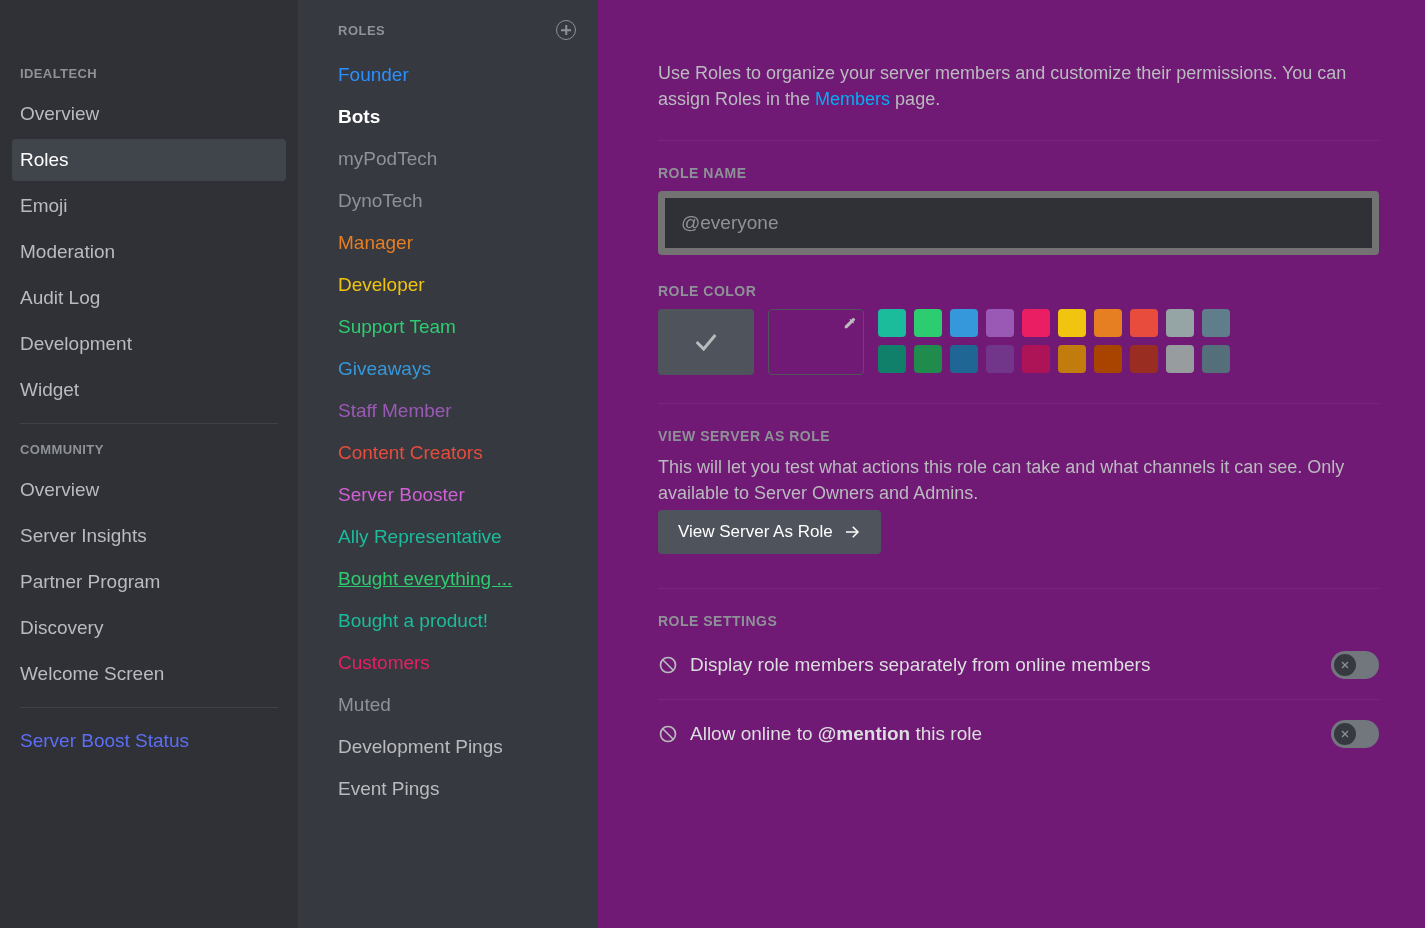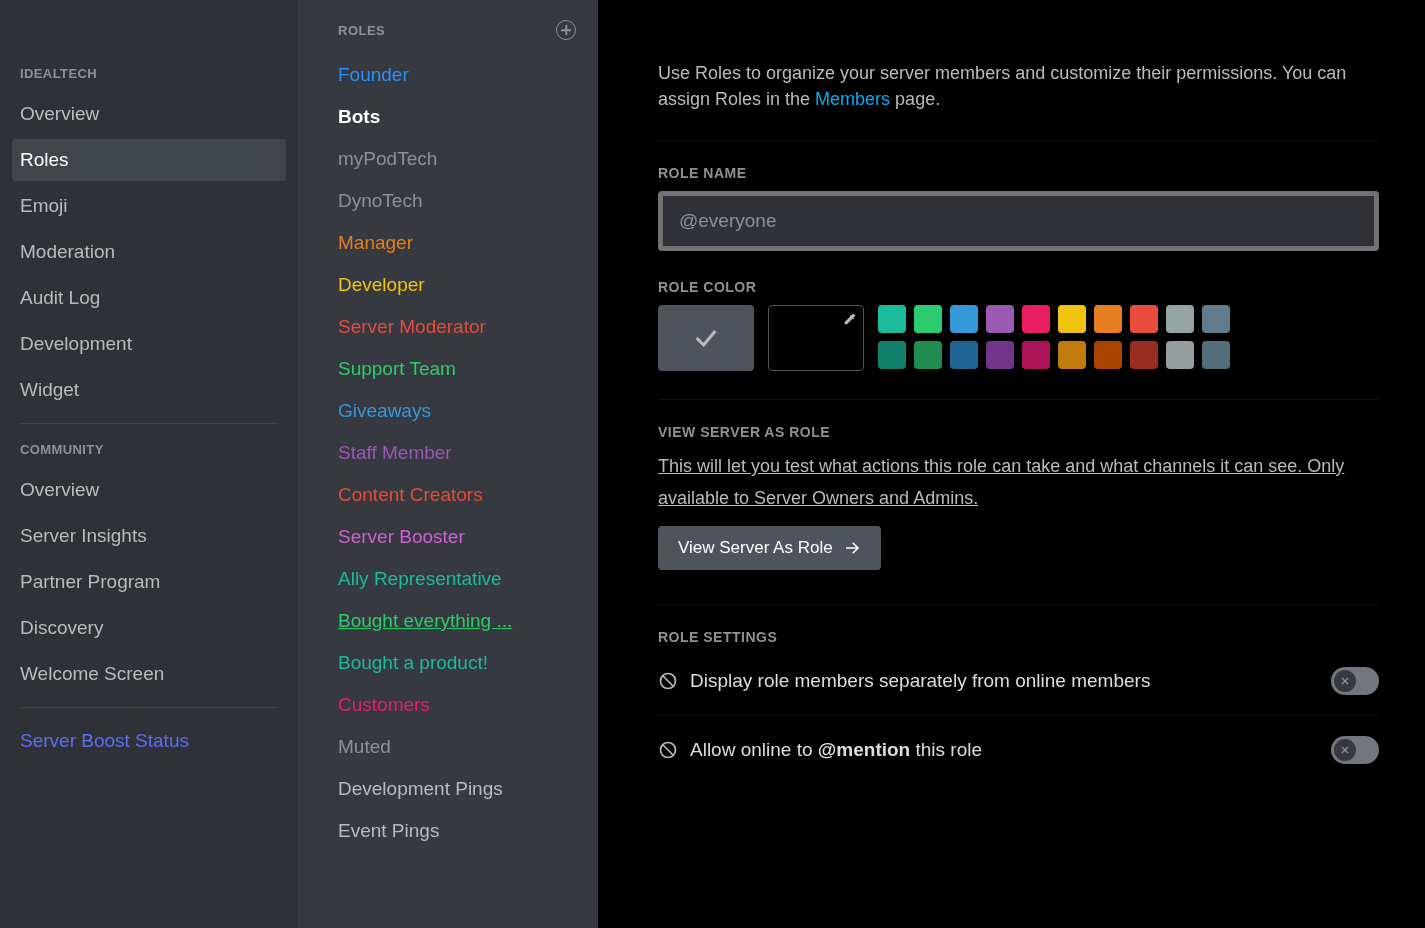--- a/index.html
+++ b/index.html
@@ -85,21 +85,21 @@
     padding: 10px 0;
     cursor: pointer;
     white-space: nowrap;
     overflow: hidden;
     text-overflow: ellipsis;
   }
 
   
   .main-panel {
     flex: 1;
-    background: #000000;
+    background: #701a75;
     padding: 60px 46px 0 60px;
     overflow-y: auto;
   }
   .description {
     font-size: 18px;
     line-height: 26px;
     color: #b9bbbe;
     margin-bottom: 28px;
   }
   .link { color: #00aff4; cursor: pointer; }
@@ -111,21 +111,21 @@
   .field-label {
     font-size: 14px;
     font-weight: 700;
     letter-spacing: 0.5px;
     color: #8e9297;
     margin-bottom: 10px;
   }
   .role-name-input {
     width: 100%;
     background: #2f3136;
-    border: 5px solid #737373;
+    border: 7px solid #737373;
     border-radius: 4px;
     color: #8e9297;
     font-size: 19px;
     padding: 14px 16px;
     margin-bottom: 28px;
   }
 
   .color-section { margin-bottom: 28px; }
   .color-row { display: flex; align-items: flex-start; gap: 14px; }
   .color-default {
@@ -145,22 +145,22 @@
   }
   .eyedropper-icon {
     position: absolute; top: 6px; right: 6px;
     width: 14px; height: 14px; fill: #b9bbbe;
   }
   .swatches-grid { display: flex; flex-direction: column; gap: 8px; }
   .swatch-row { display: flex; gap: 8px; }
   .swatch { width: 28px; height: 28px; border-radius: 4px; cursor: pointer; }
 
   .view-as-desc {
-    font-size: 18px; line-height: 32px; color: #b9bbbe;
-    margin-top: 10px; margin-bottom: 12px; text-decoration: underline;
+    font-size: 18px; line-height: 26px; color: #b9bbbe;
+    margin-top: 10px; margin-bottom: 4px;
   }
   .view-as-button {
     background: #4f545c;
     color: #ffffff;
     font-size: 17px;
     font-weight: 500;
     border: none;
     border-radius: 4px;
     padding: 12px 20px;
     cursor: pointer;
@@ -216,21 +216,20 @@
     <span class="roles-header-label">ROLES</span>
     <span class="add-role-icon"></span>
   </div>
   <div id="roles-container">
       <div class="role-item" style="color: rgb(44, 143, 255);">Founder</div>
       <div class="role-item" style="color: rgb(255, 255, 255); font-weight: 600;">Bots</div>
       <div class="role-item" style="color: rgb(142, 146, 151);">myPodTech</div>
       <div class="role-item" style="color: rgb(142, 146, 151);">DynoTech</div>
       <div class="role-item" style="color: rgb(230, 126, 34);">Manager</div>
       <div class="role-item" style="color: rgb(241, 196, 15);">Developer</div>
-      <div class="role-item" style="color: rgb(231, 76, 60);">Server Moderator</div>
       <div class="role-item" style="color: rgb(46, 204, 113);">Support Team</div>
       <div class="role-item" style="color: rgb(52, 152, 219);">Giveaways</div>
       <div class="role-item" style="color: rgb(155, 89, 182);">Staff Member</div>
       <div class="role-item" style="color: rgb(231, 76, 60);">Content Creators</div>
       <div class="role-item" style="color: rgb(209, 96, 214);">Server Booster</div>
       <div class="role-item" style="color: rgb(26, 188, 156);">Ally Representative</div>
       <div class="role-item" style="color: rgb(46, 204, 113); text-decoration: underline;">Bought everything ...</div>
       <div class="role-item" style="color: rgb(26, 188, 156);">Bought a product!</div>
       <div class="role-item" style="color: rgb(233, 30, 99);">Customers</div>
       <div class="role-item" style="color: rgb(142, 146, 151);">Muted</div>

